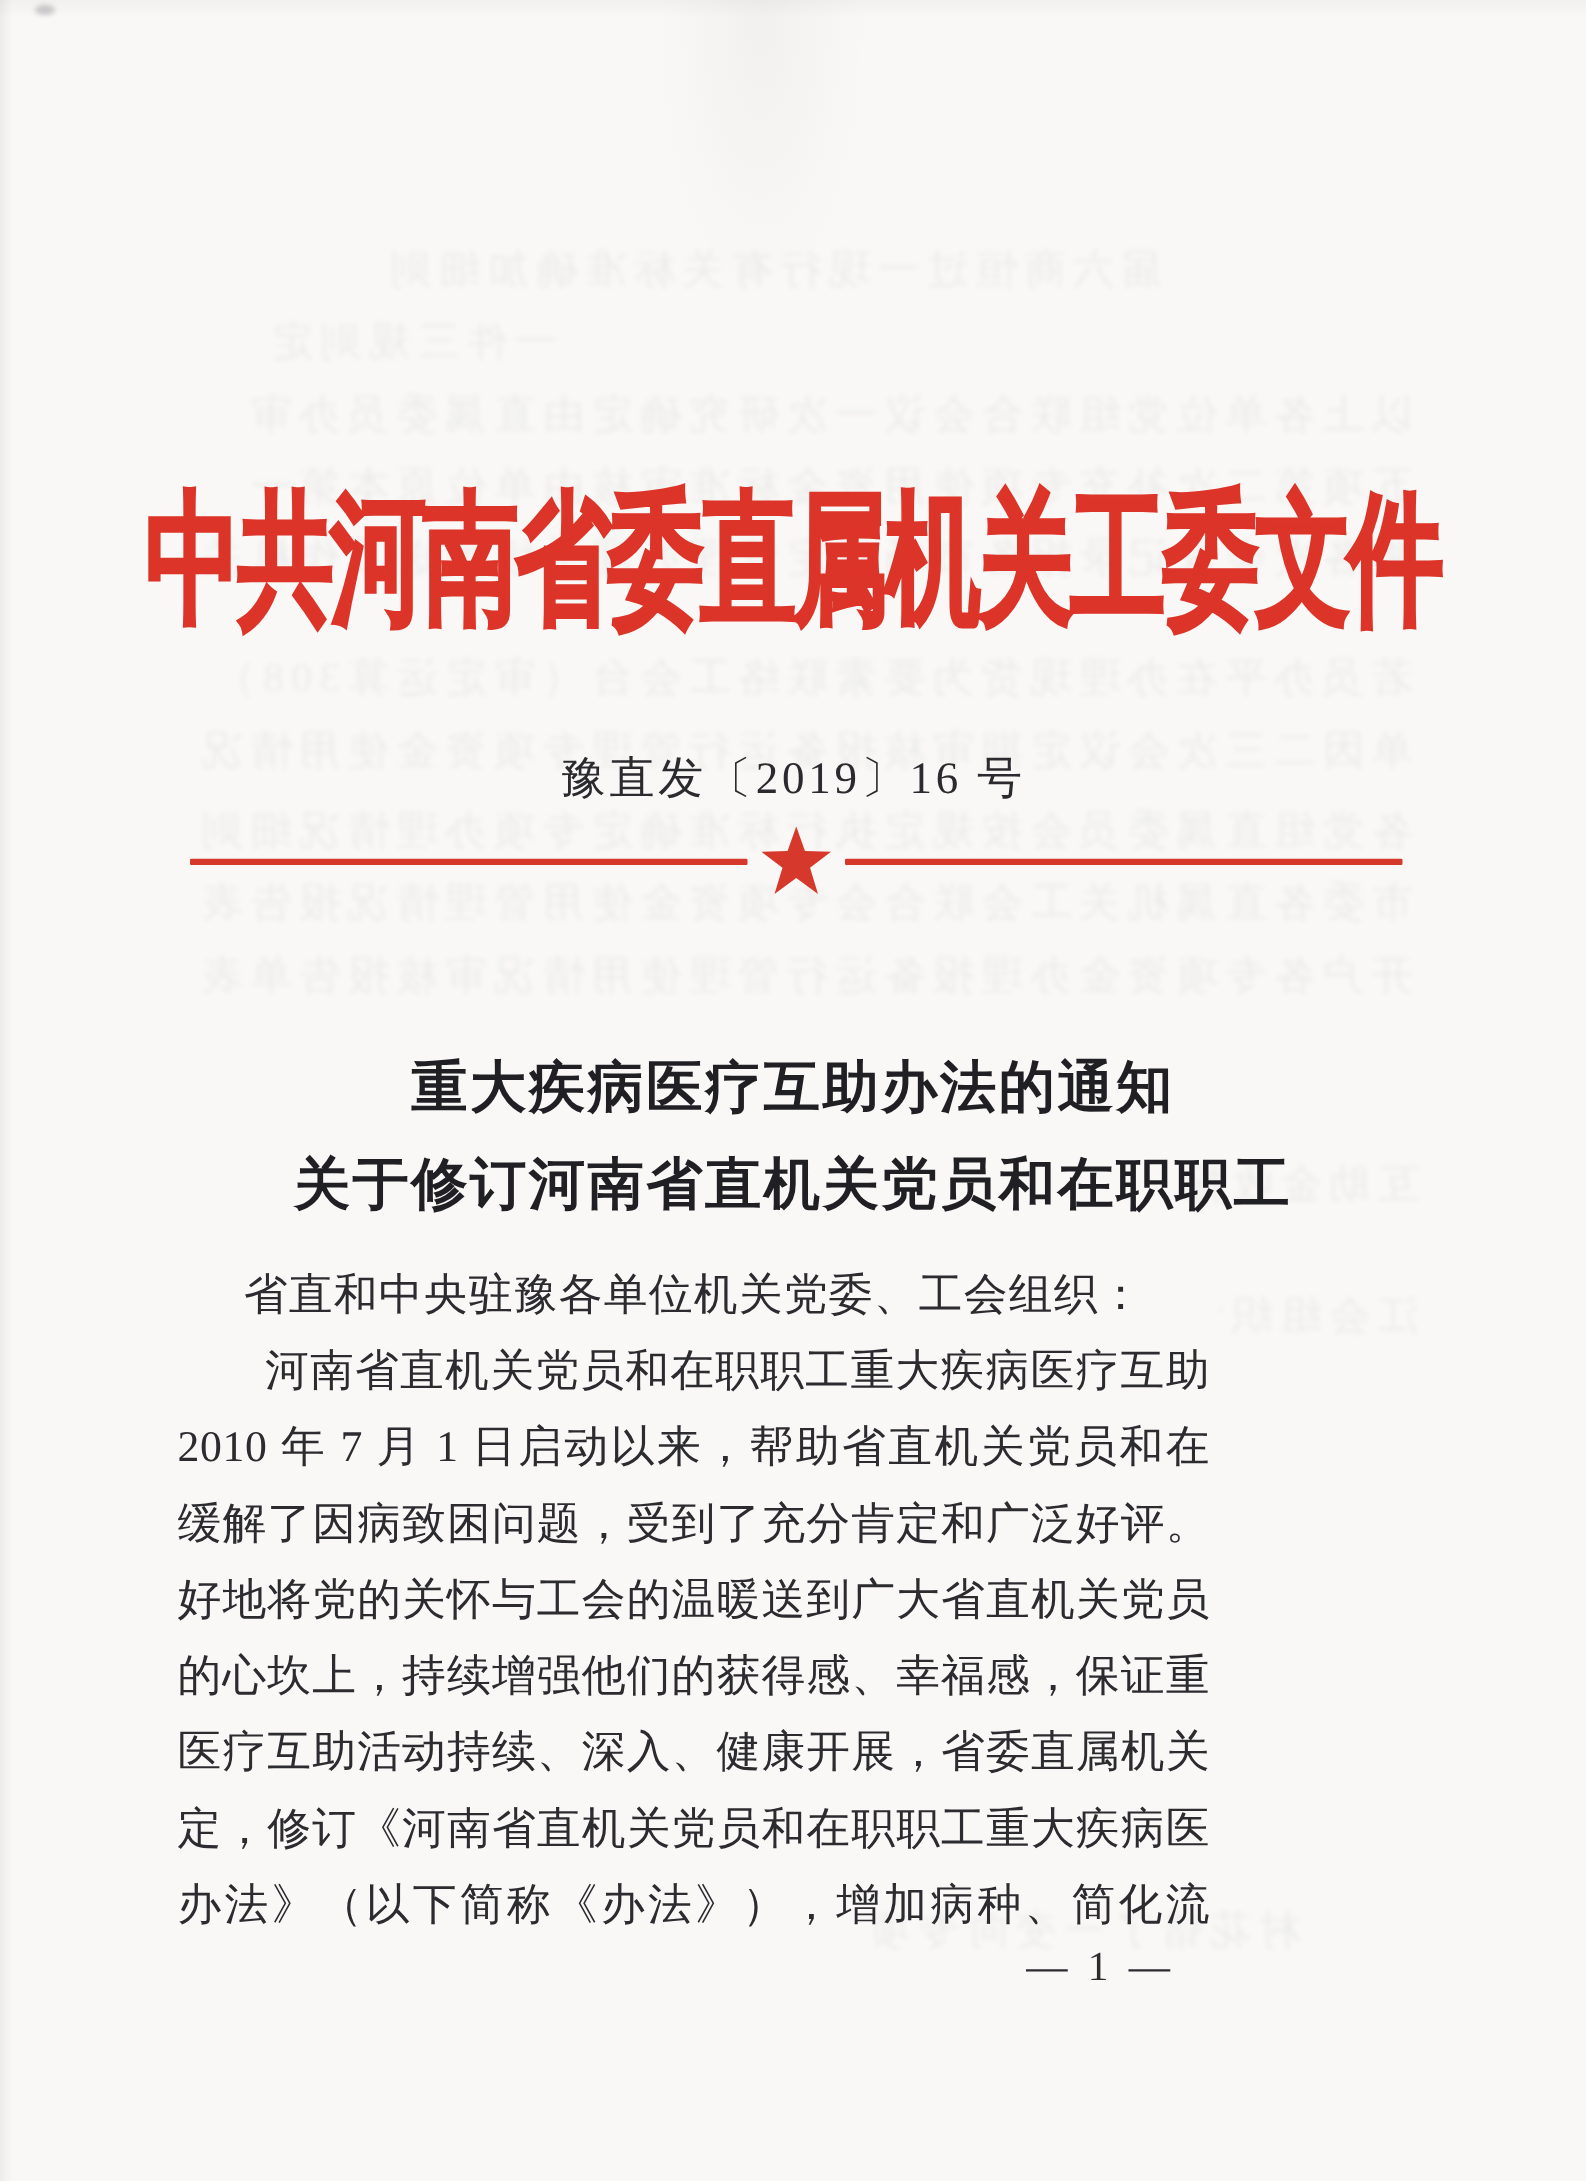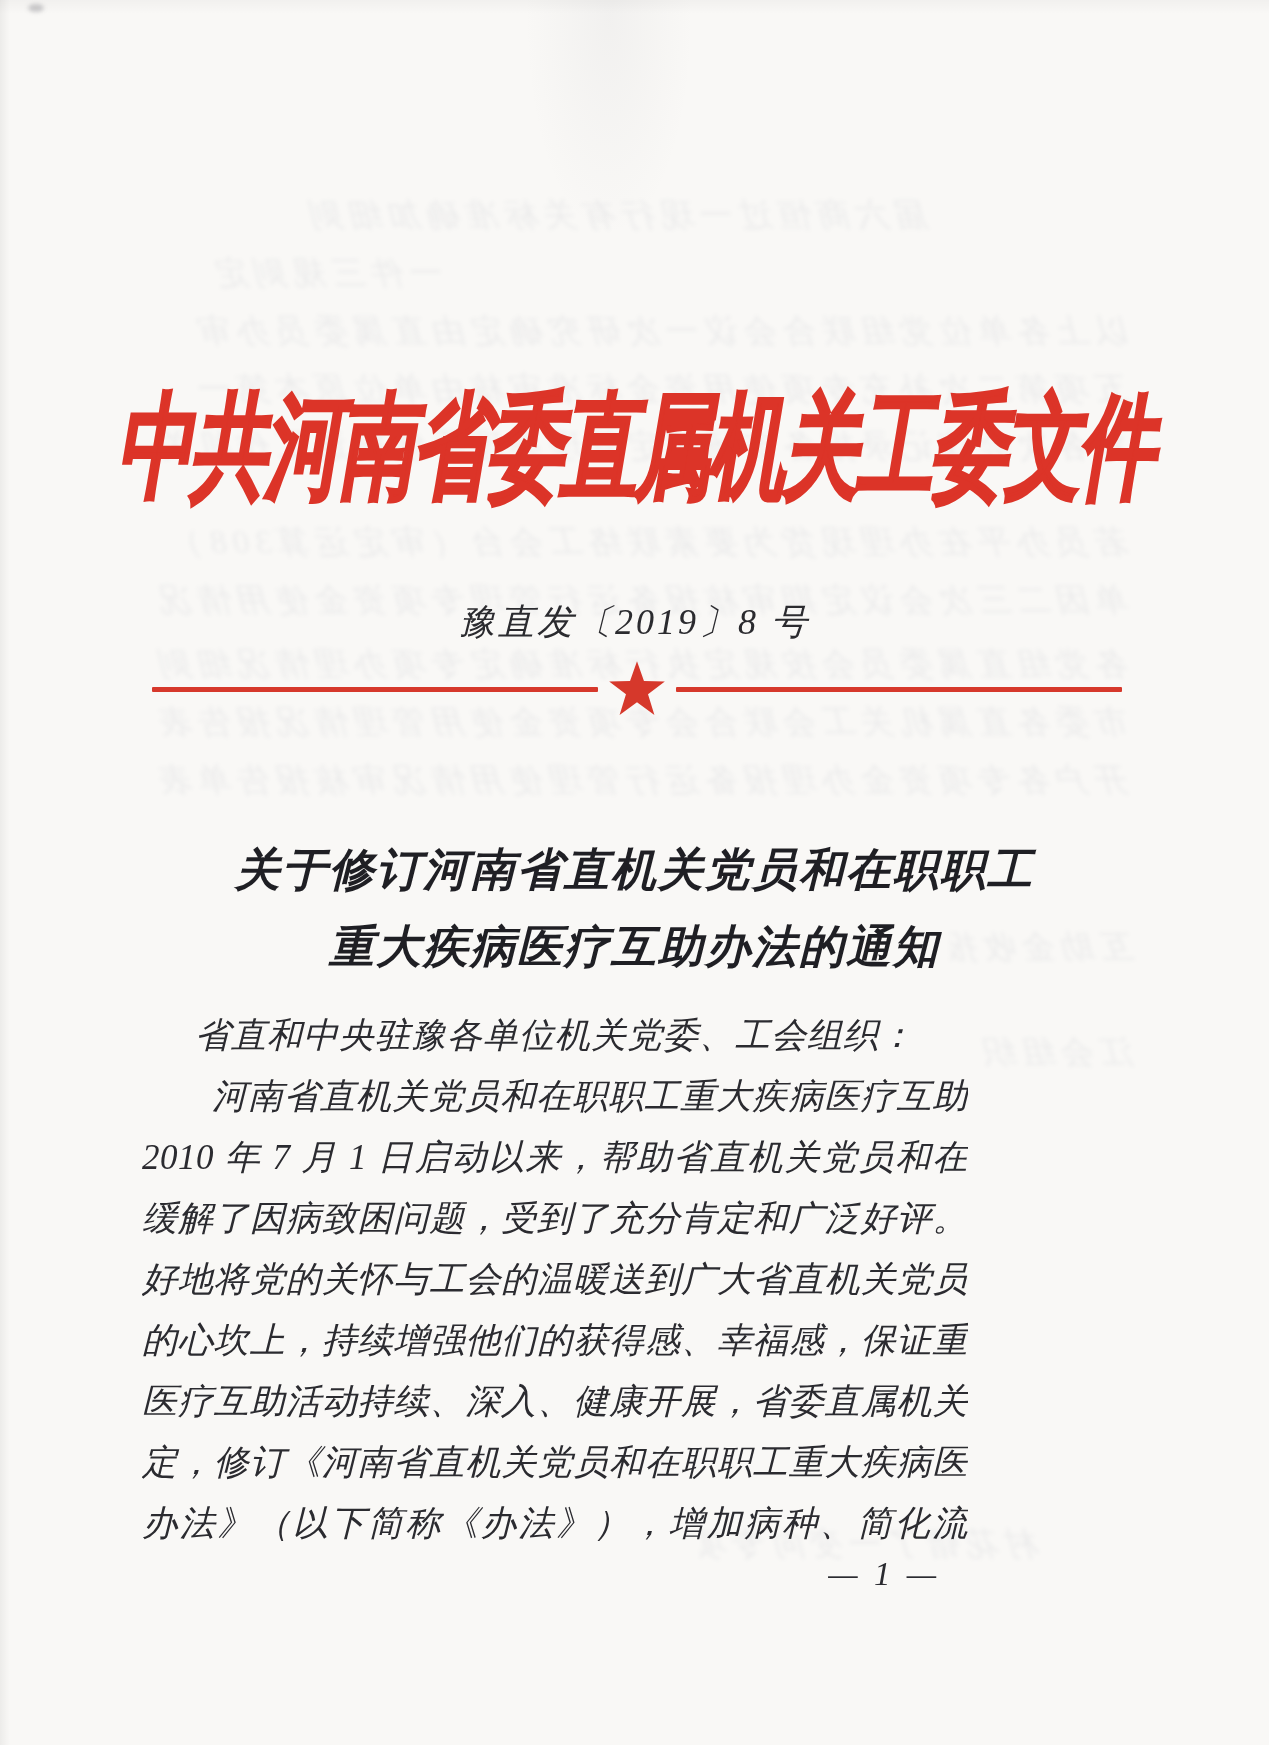--- a/index.html
+++ b/index.html
@@ -8,21 +8,20 @@
     background:#efeeec;
     font-family:"Liberation Serif","DejaVu Serif",serif;
   }
   .page{
     position:relative;width:1269px;height:1745px;overflow:hidden;
     background:
       linear-gradient(90deg, rgba(0,0,0,0.05) 0px, rgba(0,0,0,0.0) 10px),
       linear-gradient(180deg, rgba(0,0,0,0.03) 0px, rgba(0,0,0,0.0) 14px),
       radial-gradient(ellipse at 48% 1%, rgba(120,120,130,0.06) 0%, rgba(0,0,0,0) 9%),
       #f9f8f6;
-    font-style: italic;
   }
   
   .bleed{
     position:absolute;
     color:#6d7488;
     opacity:0.09;
     filter:blur(2px);
     transform:scaleX(-1);
     font-size:33px;
     letter-spacing:6px;
@@ -97,35 +96,35 @@
   <div class="bleed" style="left:140px;top:578px;width:990px;">单因二三次会议定期审核报备运行管理专项资金使用情况</div>
   <div class="bleed" style="left:140px;top:642px;width:990px;">各党组直属委员会按规定执行标准确定专项办理情况细则</div>
   <div class="bleed" style="left:140px;top:700px;width:990px;">市委各直属机关工会联合会专项资金使用管理情况报告表</div>
   <div class="bleed" style="left:140px;top:758px;width:990px;">开户各专项资金办理报备运行管理使用情况审核报告单表</div>
   <div class="bleed" style="left:950px;top:925px;width:185px;">互助金收报</div>
   <div class="bleed" style="left:975px;top:1030px;width:160px;">江会组织讫</div>
   <div class="bleed" style="left:700px;top:1522px;width:340px;">村花错了一变向专项</div>
 
   <div class="header-title">中共河南省委直属机关工委文件</div>
 
-  <div class="doc-number">豫直发〔2019〕8 号</div>
+  <div class="doc-number">豫直发〔2019〕16 号</div>
 
   <div class="divider">
     <div class="line"></div>
     <span class="star-wrap">
       <svg width="58" height="56" viewBox="0 0 100 96">
         <polygon points="50,0 62,34 98,35 69,57 80,93 50,71 20,93 31,57 2,35 38,34" fill="#d6382b"></polygon>
       </svg>
     </span>
     <div class="line"></div>
   </div>
 
   <div class="doc-title">
+    <div>重大疾病医疗互助办法的通知</div>
     <div>关于修订河南省直机关党员和在职职工</div>
-    <div>重大疾病医疗互助办法的通知</div>
   </div>
 
   <div class="body-text">
     <div class="salutation">省直和中央驻豫各单位机关党委、工会组织：</div>
     <div class="body-line indent">河南省直机关党员和在职职工重大疾病医疗互助活动自</div>
     <div class="body-line">2010 年 7 月 1 日启动以来，帮助省直机关党员和在职职工</div>
     <div class="body-line">缓解了因病致困问题，受到了充分肯定和广泛好评。为了更</div>
     <div class="body-line">好地将党的关怀与工会的温暖送到广大省直机关党员和职工</div>
     <div class="body-line">的心坎上，持续增强他们的获得感、幸福感，保证重大疾病</div>
     <div class="body-line">医疗互助活动持续、深入、健康开展，省委直属机关工委决</div>

